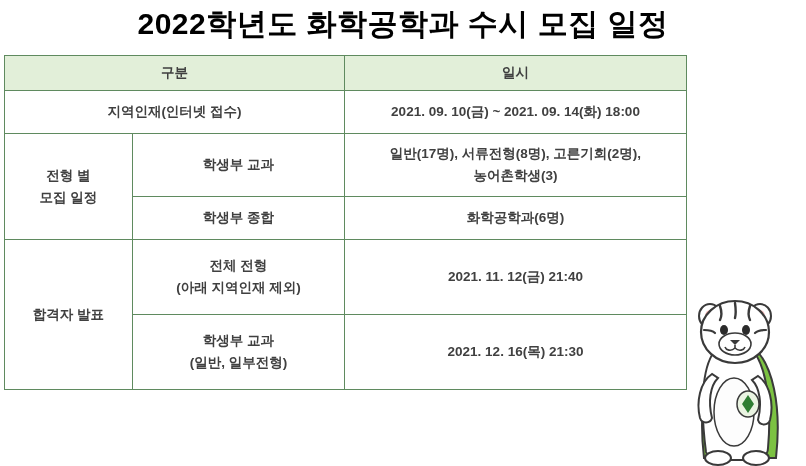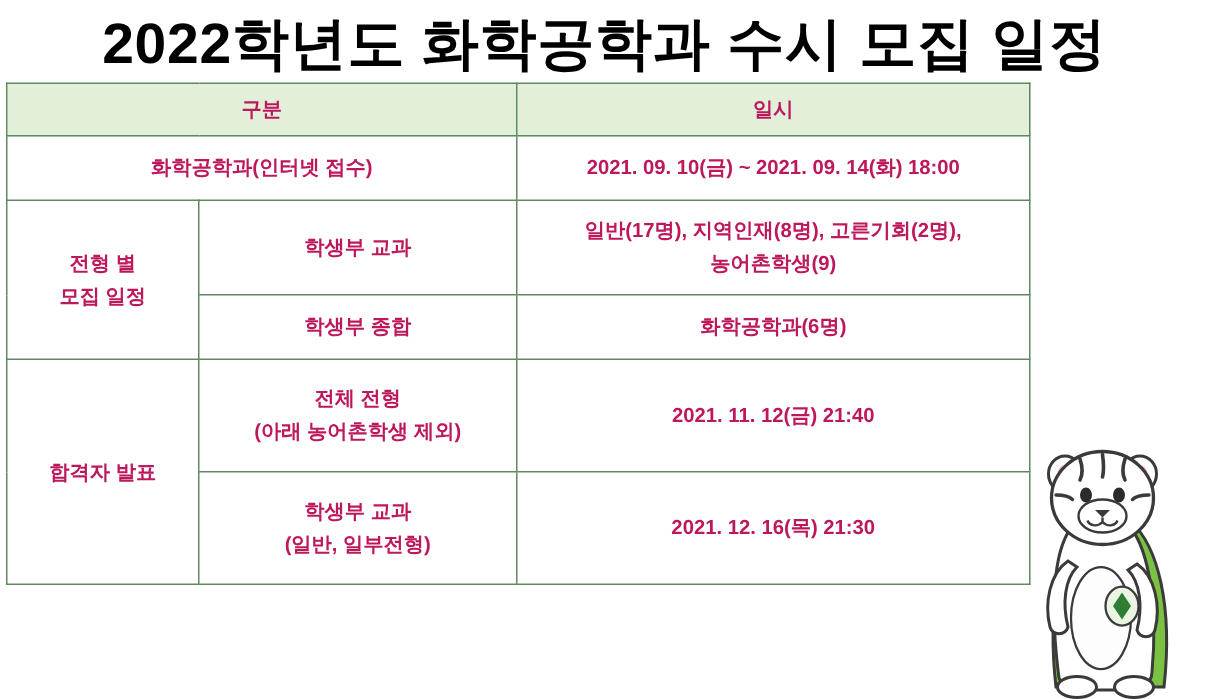--- a/index.html
+++ b/index.html
@@ -13,41 +13,41 @@
     position: relative;
     font-family: "Liberation Sans", sans-serif;
     overflow: hidden;
   }
   .page-title {
     position: absolute;
     top: 4px;
     left: 0;
     width: 806px;
     text-align: center;
-    font-size: 38px;
+    font-size: 30px;
     font-weight: 700;
     color: #000000;
     letter-spacing: 0.5px;
     white-space: nowrap;
   }
   .schedule-table {
     position: absolute;
     top: 55px;
     left: 4px;
     width: 682px;
     border-collapse: collapse;
     table-layout: fixed;
   }
   .schedule-table td, .schedule-table th {
     border: 1px solid #5f8a5f;
     text-align: center;
     vertical-align: middle;
     font-size: 13.5px;
     font-weight: 700;
-    color: #be185d;
+    color: #404040;
     padding: 4px 2px;
   }
   .hdr {
     background: #e2efd9;
     height: 26px;
     font-size: 14px;
   }
   .col-a { width: 128px; }
   .col-b { width: 212px; }
   .col-c { width: 342px; }
@@ -85,43 +85,43 @@
     <col class="col-a">
     <col class="col-b">
     <col class="col-c">
   </colgroup>
   <tbody>
     <tr>
       <th class="hdr" colspan="2">구분</th>
       <th class="hdr">일시</th>
     </tr>
     <tr>
-      <td class="cell-mid" colspan="2">화학공학과(인터넷 접수)</td>
+      <td class="cell-mid" colspan="2">지역인재(인터넷 접수)</td>
       <td class="cell-mid red-text">2021. 09. 10(금) ~ 2021. 09. 14(화) 18:00</td>
     </tr>
     <tr>
       <td class="cell-tall two-line" rowspan="2">
         <span>전형 별</span><br>
         <span>모집 일정</span>
       </td>
       <td class="cell-tall sub">학생부 교과</td>
       <td class="cell-tall two-line">
-        <span>일반(17명), 지역인재(8명), 고른기회(2명),</span><br>
-        <span>농어촌학생(9)</span>
+        <span>일반(17명), 서류전형(8명), 고른기회(2명),</span><br>
+        <span>농어촌학생(3)</span>
       </td>
     </tr>
     <tr>
       <td class="cell-mid sub">학생부 종합</td>
       <td class="cell-mid">화학공학과(6명)</td>
     </tr>
     <tr>
       <td class="cell-big" rowspan="2">합격자 발표</td>
       <td class="cell-big two-line">
         <span>전체 전형</span><br>
-        <span>(아래 농어촌학생 제외)</span>
+        <span>(아래 지역인재 제외)</span>
       </td>
       <td class="cell-big">2021. 11. 12(금) 21:40</td>
     </tr>
     <tr>
       <td class="cell-big two-line">
         <span>학생부 교과</span><br>
         <span>(일반, 일부전형)</span>
       </td>
       <td class="cell-big">2021. 12. 16(목) 21:30</td>
     </tr>

